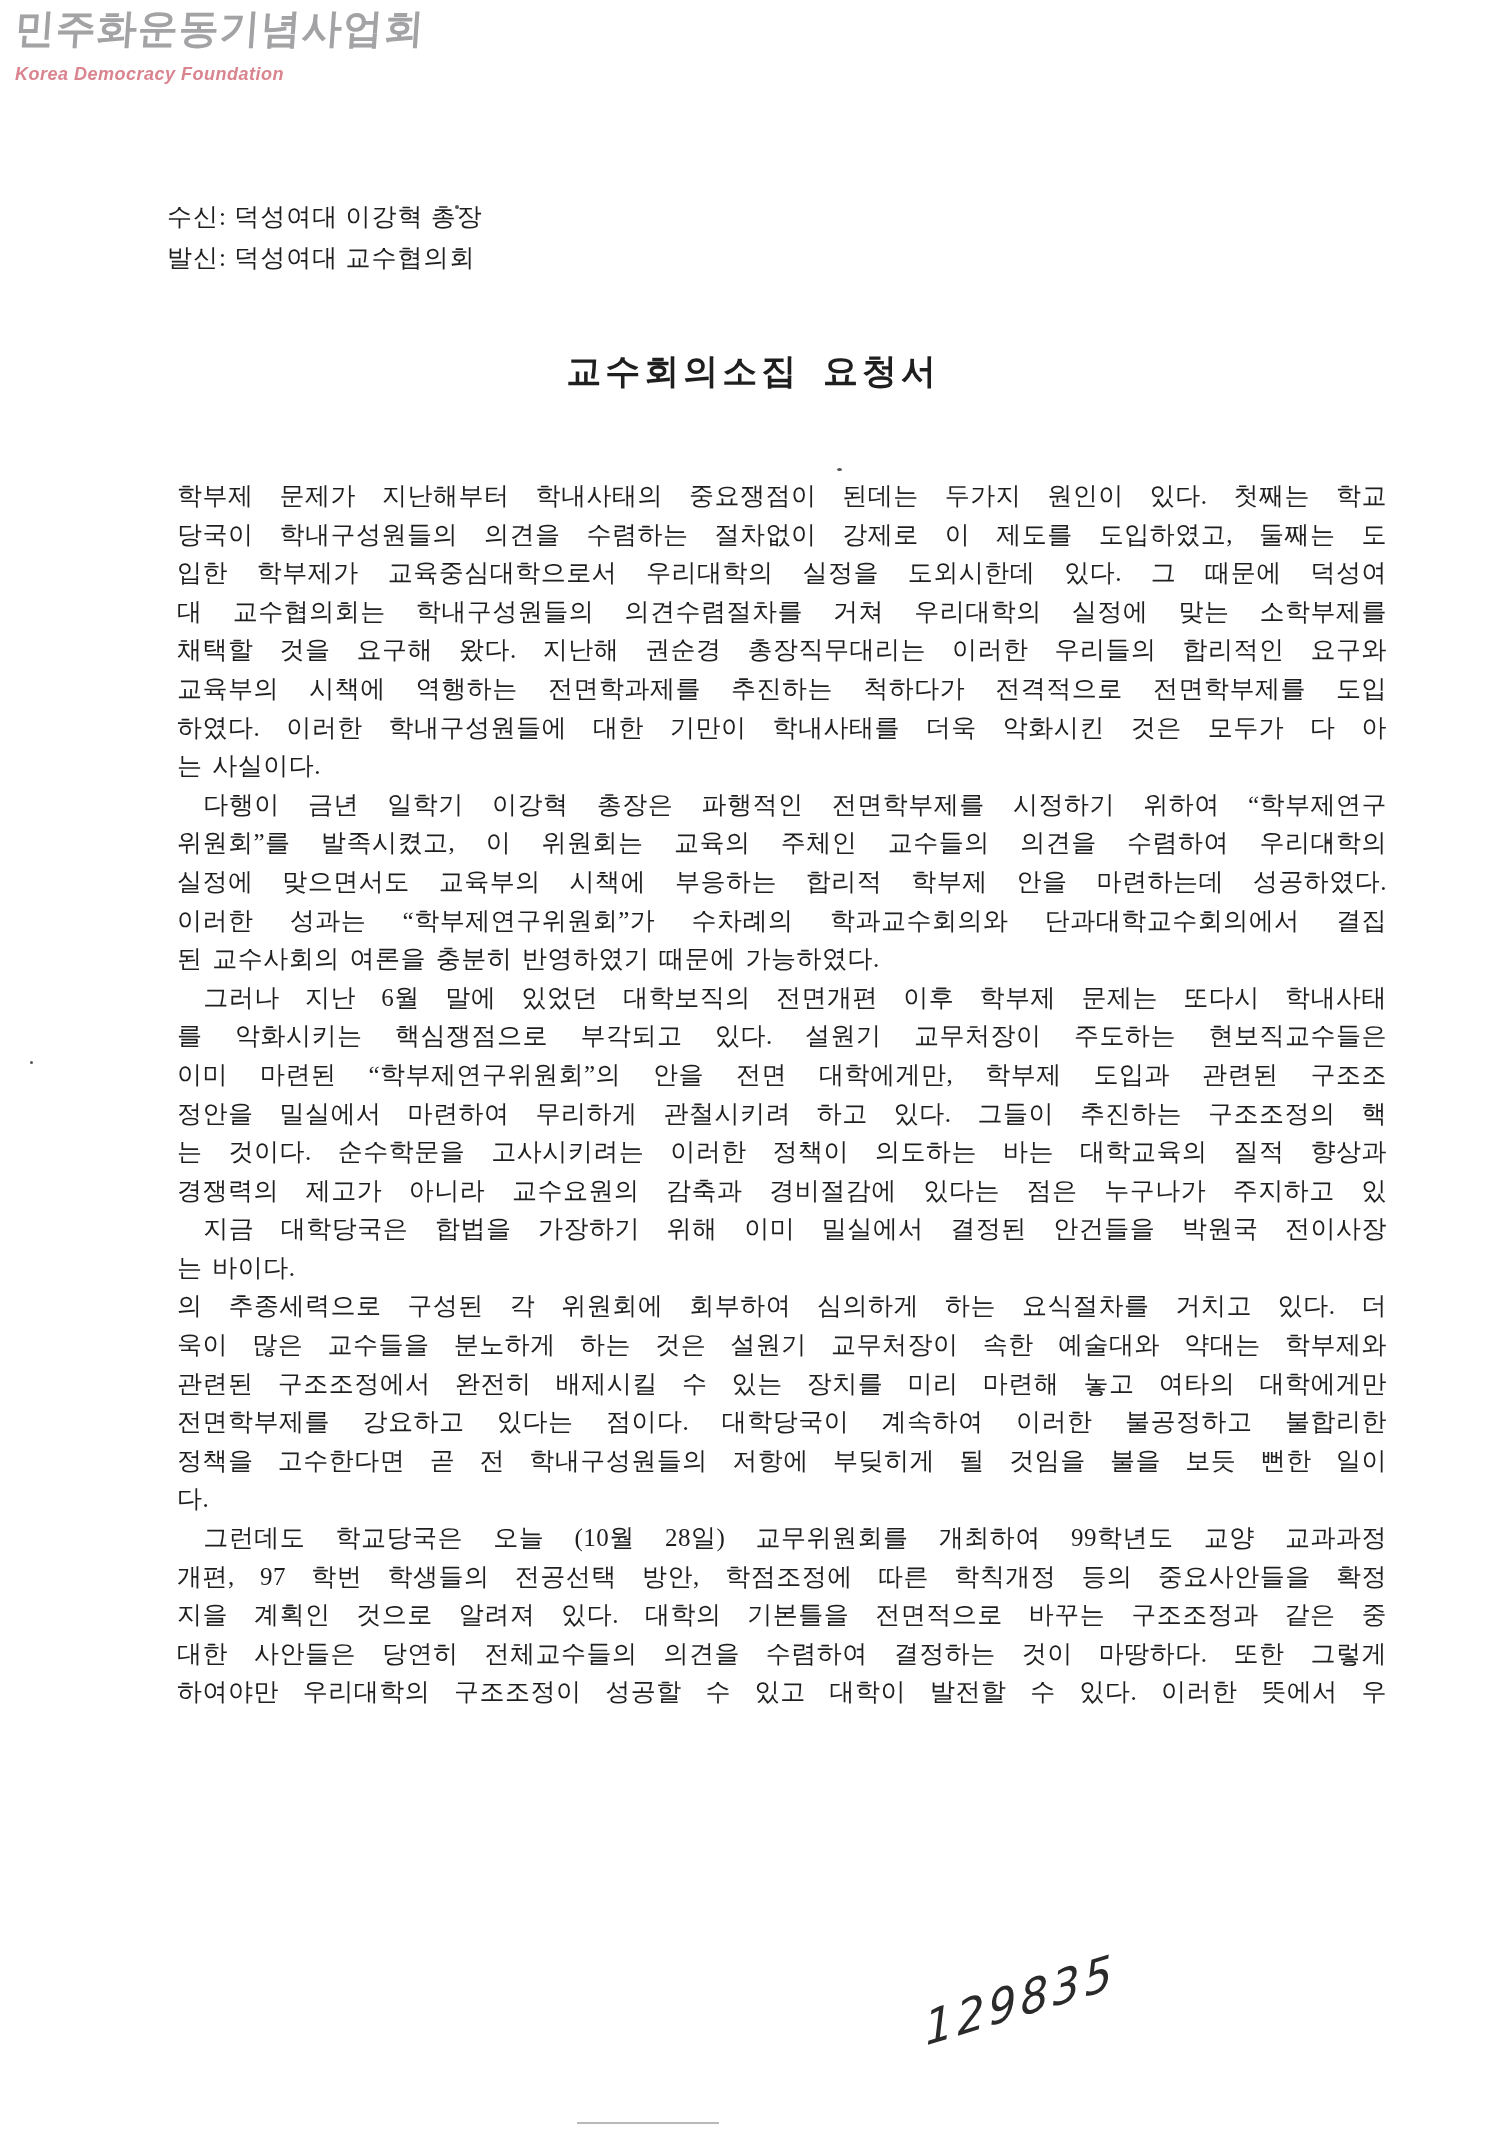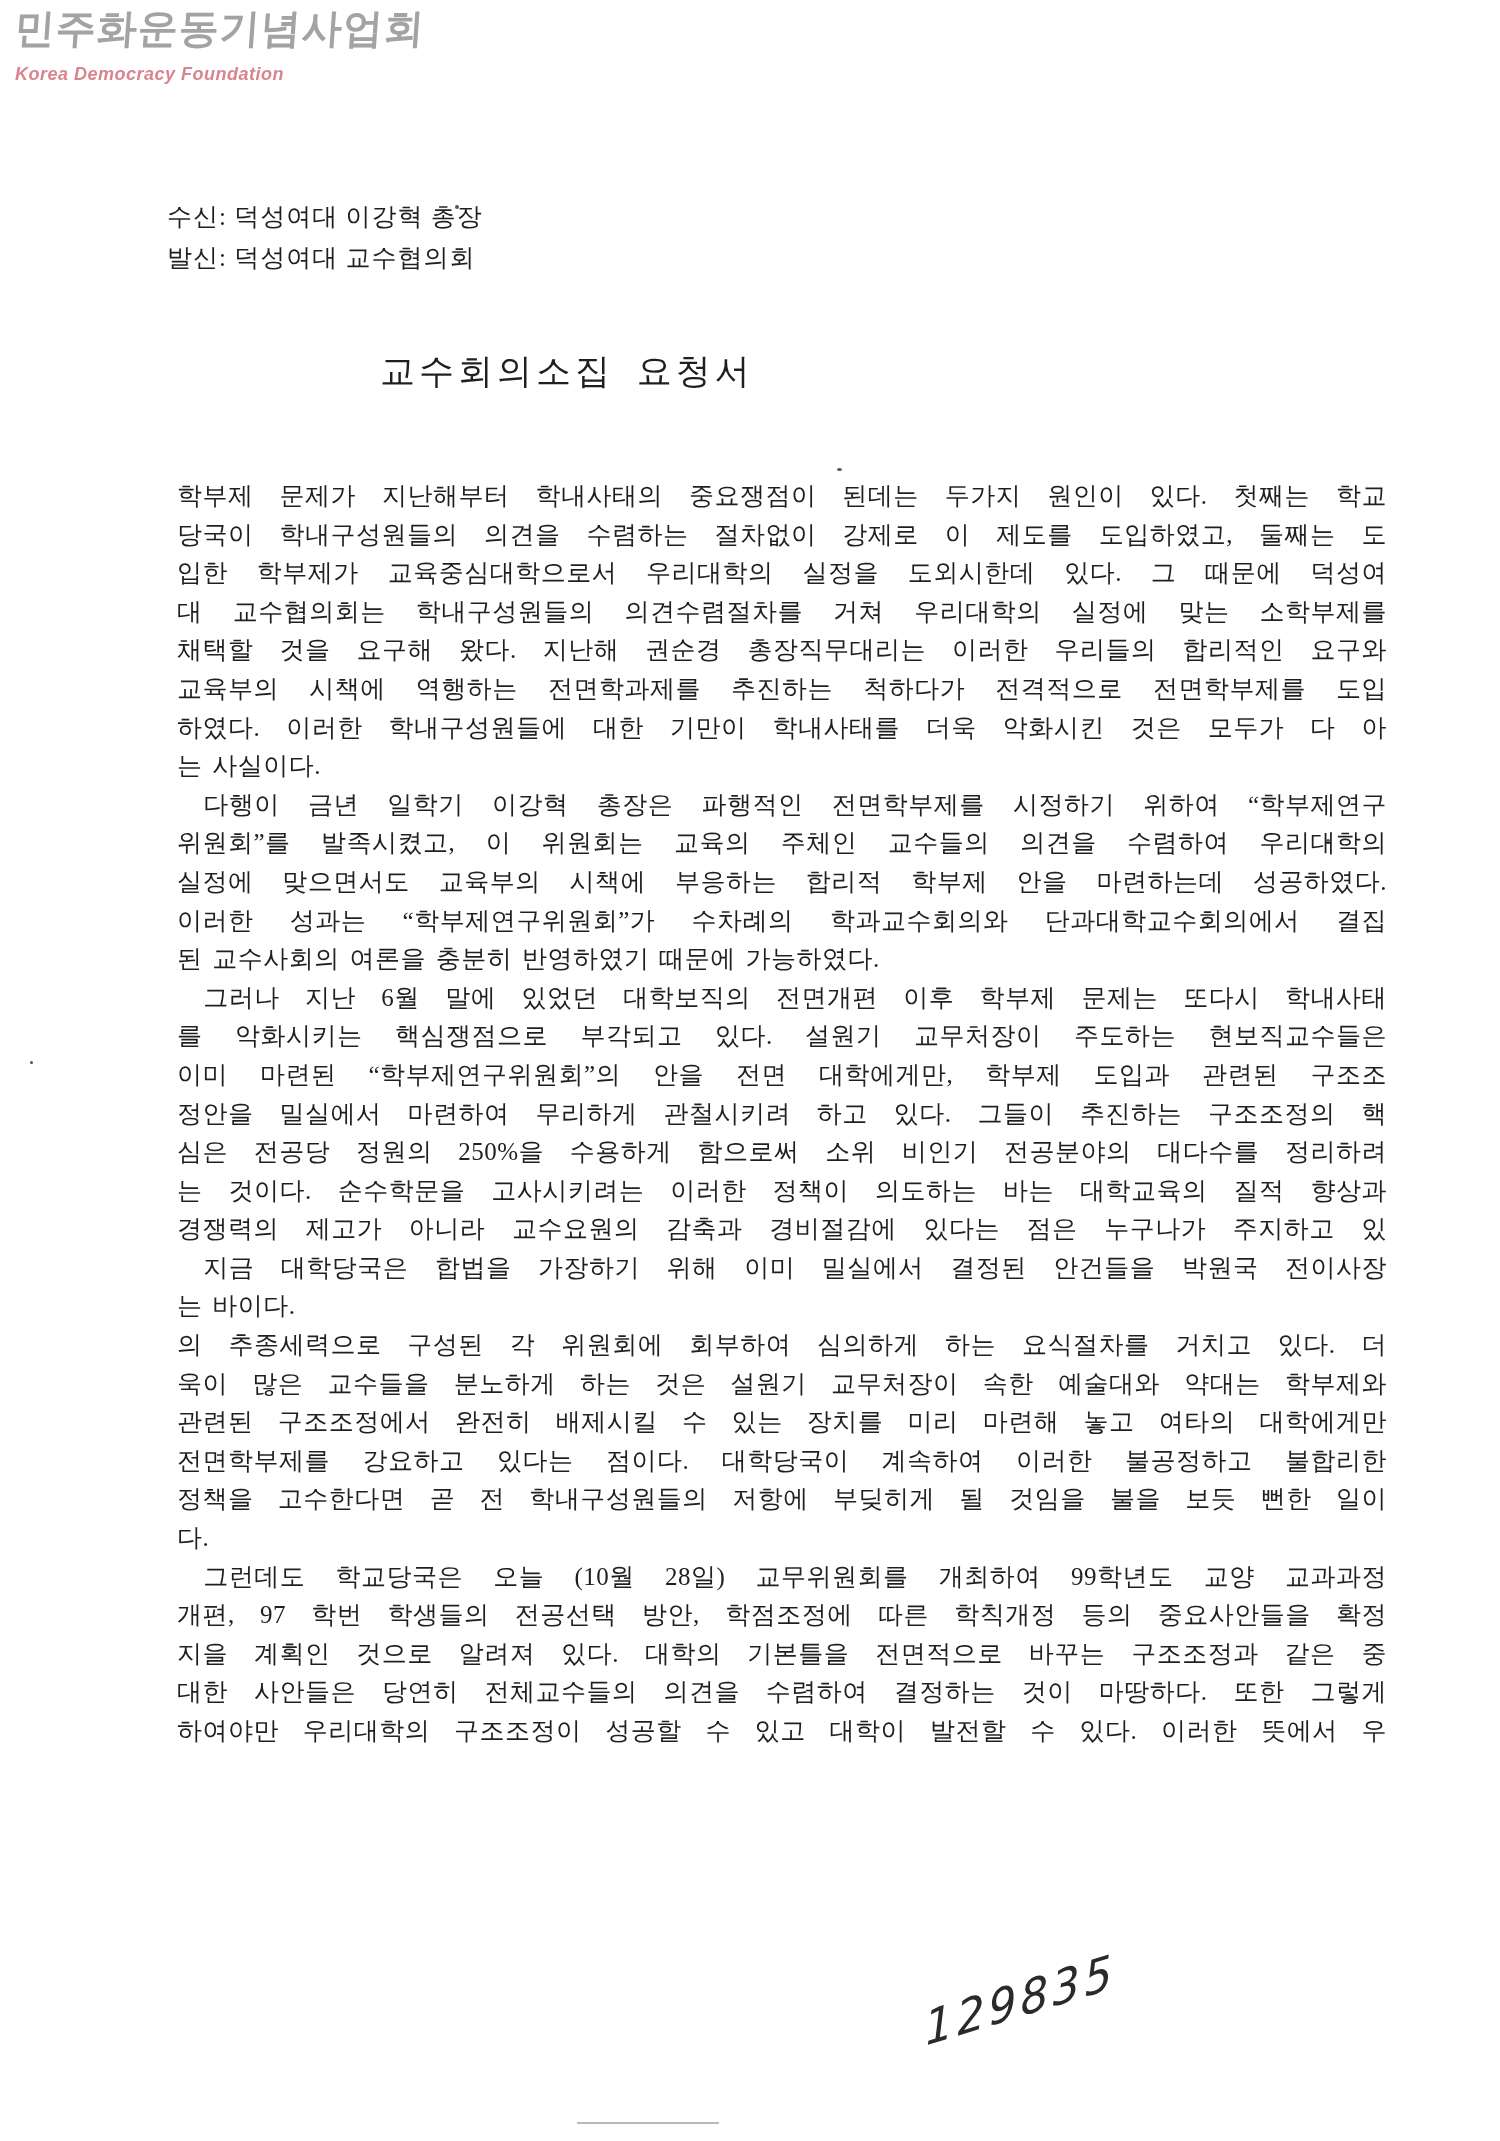--- a/index.html
+++ b/index.html
@@ -51,23 +51,23 @@
     top: 196px;
     font-size: 25px;
     line-height: 41px;
     letter-spacing: 1px;
   }
   .doc-title {
     position: absolute;
     left: 380px;
     top: 348px;
     width: 560px;
-    text-align: left;
+    text-align: right;
     font-size: 35px;
-    font-weight: 400;
+    font-weight: 700;
     letter-spacing: 4px;
     word-spacing: 10px;
   }
   .body-text {
     position: absolute;
     left: 133px;
     top: 477px;
     width: 1254px;
     font-size: 25px;
     line-height: 38.6px;
@@ -144,21 +144,20 @@
       <div class="line no-fill">는 사실이다.</div>
       <div class="line indent">다행이 금년 일학기 이강혁 총장은 파행적인 전면학부제를 시정하기 위하여 “학부제연구</div>
       <div class="line">위원회”를 발족시켰고, 이 위원회는 교육의 주체인 교수들의 의견을 수렴하여 우리대학의</div>
       <div class="line">실정에 맞으면서도 교육부의 시책에 부응하는 합리적 학부제 안을 마련하는데 성공하였다.</div>
       <div class="line">이러한 성과는 “학부제연구위원회”가 수차례의 학과교수회의와 단과대학교수회의에서 결집</div>
       <div class="line no-fill">된 교수사회의 여론을 충분히 반영하였기 때문에 가능하였다.</div>
       <div class="line indent">그러나 지난 6월 말에 있었던 대학보직의 전면개편 이후 학부제 문제는 또다시 학내사태</div>
       <div class="line">를 악화시키는 핵심쟁점으로 부각되고 있다. 설원기 교무처장이 주도하는 현보직교수들은</div>
       <div class="line">이미 마련된 “학부제연구위원회”의 안을 전면 대학에게만, 학부제 도입과 관련된 구조조</div>
       <div class="line">정안을 밀실에서 마련하여 무리하게 관철시키려 하고 있다. 그들이 추진하는 구조조정의 핵</div>
-      <div class="line">심은 전공당 정원의 250%을 수용하게 함으로써 소위 비인기 전공분야의 대다수를 정리하려</div>
       <div class="line">는 것이다. 순수학문을 고사시키려는 이러한 정책이 의도하는 바는 대학교육의 질적 향상과</div>
       <div class="line">경쟁력의 제고가 아니라 교수요원의 감축과 경비절감에 있다는 점은 누구나가 주지하고 있</div>
       <div class="line indent">지금 대학당국은 합법을 가장하기 위해 이미 밀실에서 결정된 안건들을 박원국 전이사장</div>
       <div class="line no-fill">는 바이다.</div>
       <div class="line">의 추종세력으로 구성된 각 위원회에 회부하여 심의하게 하는 요식절차를 거치고 있다. 더</div>
       <div class="line">욱이 많은 교수들을 분노하게 하는 것은 설원기 교무처장이 속한 예술대와 약대는 학부제와</div>
       <div class="line">관련된 구조조정에서 완전히 배제시킬 수 있는 장치를 미리 마련해 놓고 여타의 대학에게만</div>
       <div class="line">전면학부제를 강요하고 있다는 점이다. 대학당국이 계속하여 이러한 불공정하고 불합리한</div>
       <div class="line">정책을 고수한다면 곧 전 학내구성원들의 저항에 부딪히게 될 것임을 불을 보듯 뻔한 일이</div>
       <div class="line no-fill">다.</div>

